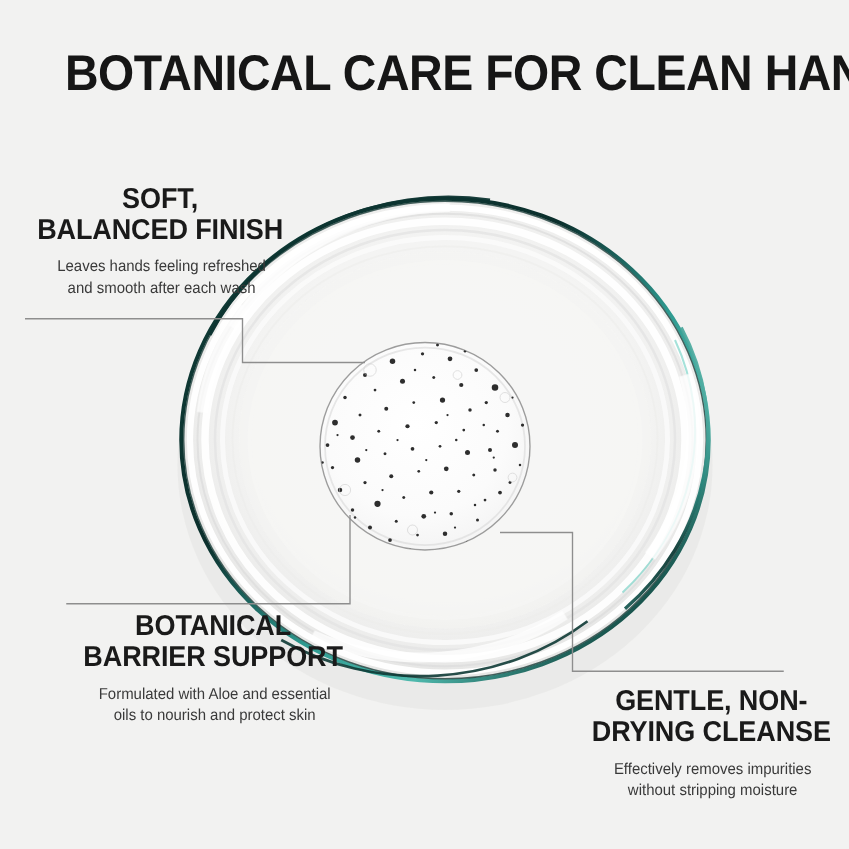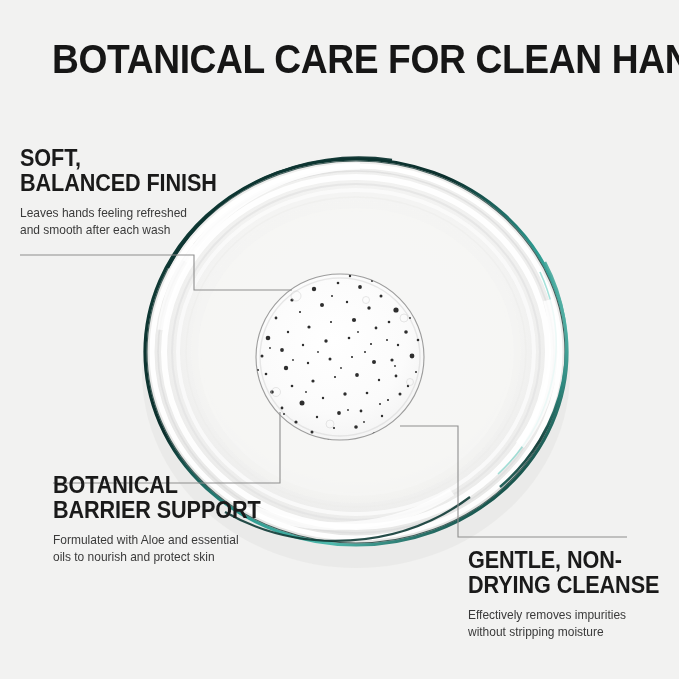--- a/index.html
+++ b/index.html
@@ -38,21 +38,21 @@
   .dish-stage {
     position: absolute;
     left: 0;
     top: 0;
     width: 679px;
     height: 679px;
     pointer-events: none;
   }
 
   
-  .callout { position: absolute; }
+  .callout { position: absolute; text-align: center; }
   .callout .headline {
     font-family: "Liberation Sans Narrow", "Liberation Sans", sans-serif;
     font-weight: 700;
     font-size: 23px;
     line-height: 25px;
     letter-spacing: -0.1px;
     color: #1a1a1a;
     transform: scaleX(0.94);
     transform-origin: left top;
     white-space: pre-line;
@@ -63,21 +63,21 @@
     font-weight: 400;
     font-size: 12.6px;
     line-height: 16.5px;
     color: #3a3a3a;
     transform: scaleX(0.95);
     transform-origin: left top;
     white-space: pre-line;
   }
 
   #callout-soft        { left: 20px;  top: 146px; width: 230px; }
-  #callout-botanical   { left: 53px;  top: 473px; width: 250px; }
+  #callout-botanical   { left: 53px;  top: 488px; width: 250px; }
   #callout-gentle      { left: 468px; top: 548px; width: 215px; }
 
   
   .leaders {
     position: absolute;
     left: 0; top: 0;
     width: 679px; height: 679px;
     pointer-events: none;
   }
 </style>

